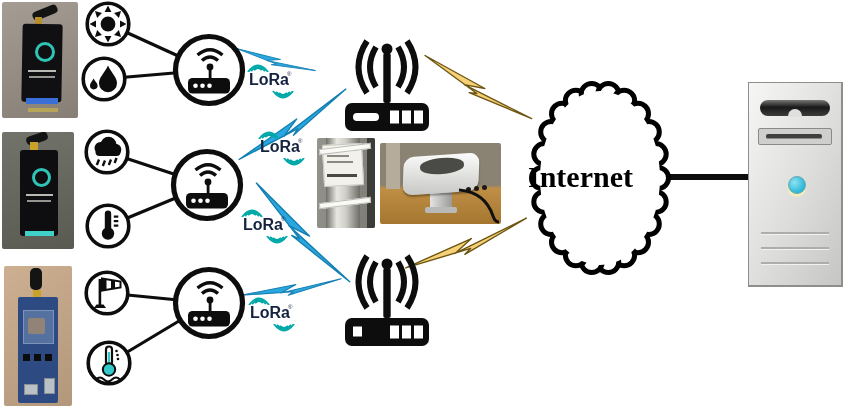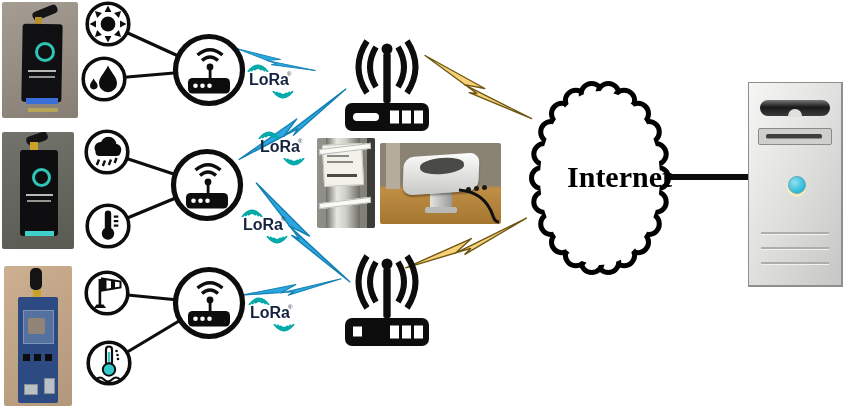--- a/index.html
+++ b/index.html
@@ -26,21 +26,21 @@
   .sockline{fill:#fff;stroke:var(--icon-black,#0d0d0d);stroke-width:2;}
   
   .lora-logo{position:absolute;width:56px;height:42px;z-index:4;}
   .lora-text{position:absolute;left:3px;top:11px;font-weight:bold;font-size:16px;line-height:16px;
              color:var(--lora-text,#15233f);letter-spacing:0;}
   .lora-mark{position:absolute;left:41px;top:10px;font-size:6px;color:var(--lora-text,#15233f);}
   .lora-arcs{position:absolute;stroke:var(--lora-waves,#00a8a8);stroke-width:1.9;fill:none;}
   .arcs-top{left:1px;top:0;}
   .arcs-bottom{left:26px;top:30px;transform:rotate(180deg);}
   
-  .internet-label{position:absolute;left:528px;top:160px;width:144px;text-align:right;z-index:5;
+  .internet-label{position:absolute;left:528px;top:160px;width:144px;text-align:left;z-index:5;
       font-family:"Liberation Serif",serif;font-weight:bold;font-size:30px;color:#000;}
   
   .photo{position:absolute;overflow:hidden;border-radius:2px;z-index:3;}
   
   .computer{position:absolute;left:748px;top:82px;width:92px;height:202px;z-index:4;
      background:linear-gradient(115deg,#f6f6f5,#dddddc 55%,#c6c6c4);
      border:1px solid #8e8e8c;border-right-width:2px;border-bottom-width:2px;}
   .bay1{position:absolute;left:11px;top:17px;width:70px;height:16px;border-radius:8px;
      background:linear-gradient(#777,#191919 45%,#3c3c3c);}
   .bay1-notch{position:absolute;left:28px;bottom:-1px;width:14px;height:8px;border-radius:7px 7px 0 0;

